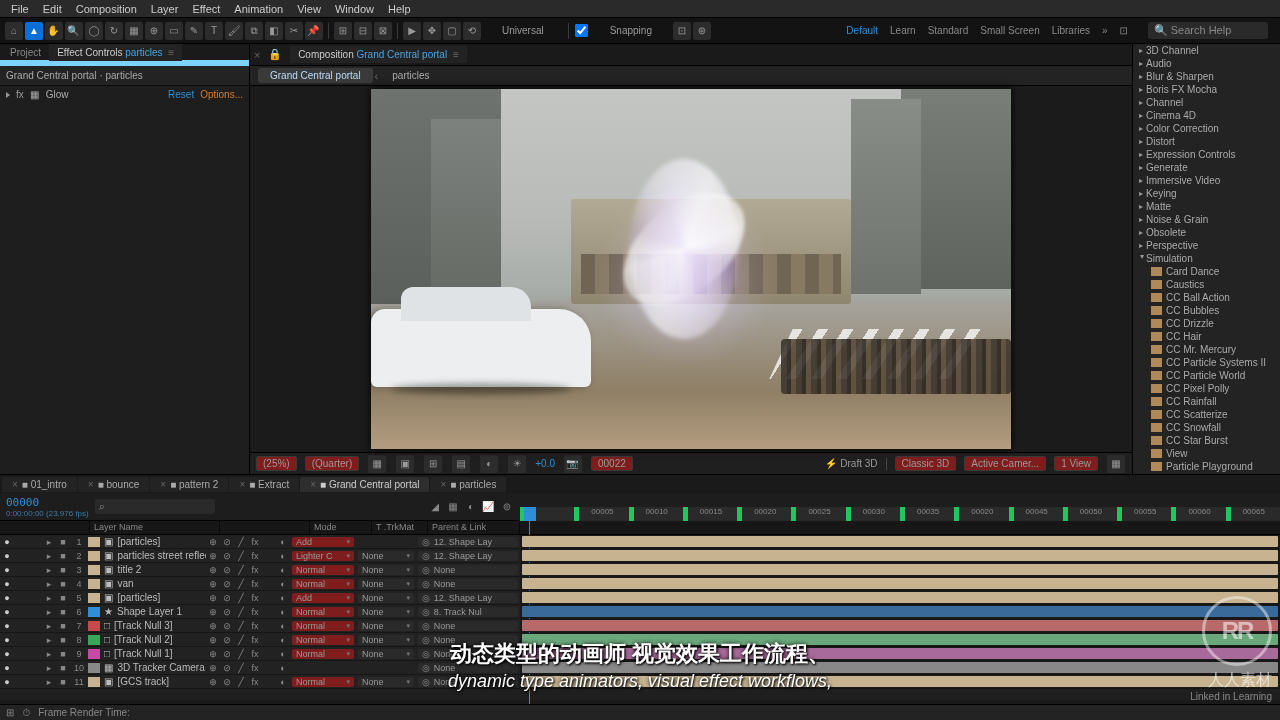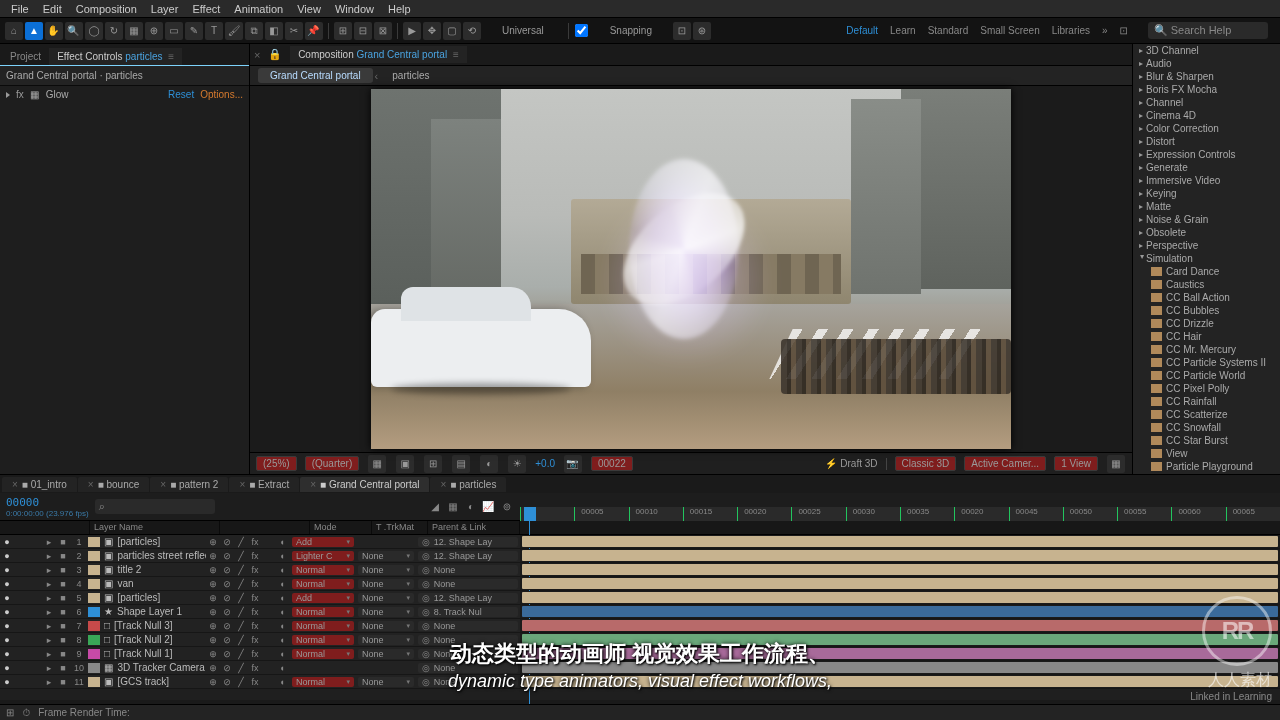--- a/index.html
+++ b/index.html
@@ -10,21 +10,21 @@
 .tool{width:18px;height:18px;margin:0 1px;background:#2c2c2c;border-radius:2px;display:flex;align-items:center;justify-content:center;font-size:10px;color:#999}
 .tool.active{background:#0b6fd6;color:#fff}
 .tool-sep{width:1px;height:16px;background:#3a3a3a;margin:0 4px}
 .tool-label{color:#999;font-size:10px;margin:0 20px}
 .workspace-tabs{margin-left:auto;display:flex;align-items:center;gap:12px;padding-right:8px}
 .workspace-tabs span{color:#888;font-size:10px;cursor:pointer}
 .workspace-tabs .active{color:#2e8fd6}
 .search-box{background:#2a2a2a;border-radius:3px;padding:2px 6px;width:120px;color:#888;margin-left:8px}
 .main{display:flex;height:430px}
 .left-panel{width:250px;background:#1e1e1e;border-right:1px solid #000}
-.panel-tabs{height:22px;background:#1a1a1a;display:flex;align-items:flex-end;padding:0 2px;border-bottom:1px solid #7dd3fc}
+.panel-tabs{height:22px;background:#1a1a1a;display:flex;align-items:flex-start;padding:0 2px;border-bottom:6px solid #7dd3fc}
 .ptab{padding:3px 8px;font-size:10px;color:#888;cursor:pointer}
 .ptab.active{background:#232323;color:#ccc}
 .ptab .blue{color:#4aa3e0}
 .panel-sub{padding:4px 6px;font-size:10px;color:#aaa;background:#232323;border-bottom:1px solid #0a0a0a}
 .panel-row{display:flex;align-items:center;padding:3px 6px;gap:6px;font-size:10px;color:#aaa}
 .panel-row .link{color:#2e8fd6}
 .panel-row .orange{color:#d67a2e}
 .triangle{width:0;height:0;border-left:4px solid #999;border-top:3px solid transparent;border-bottom:3px solid transparent;display:inline-block}
 .center-panel{flex:1;background:#1a1a1a;display:flex;flex-direction:column}
 .center-tabs{height:22px;display:flex;align-items:center;padding:0 4px;background:#1a1a1a;border-bottom:1px solid #000;gap:8px}
@@ -64,21 +64,21 @@
 .timeline-panel{height:226px;background:#1f1f1f;border-top:1px solid #000;display:flex;flex-direction:column}
 .tl-tabs{height:18px;display:flex;align-items:center;padding:0 2px;background:#1a1a1a;gap:1px}
 .tl-tab{padding:2px 10px;font-size:10px;background:#232323;color:#aaa;cursor:pointer;border-radius:2px 2px 0 0}
 .tl-tab.active{background:#2e2e2e;color:#ccc}
 .tl-header{height:28px;display:flex;background:#1d1d1d;border-bottom:1px solid #000}
 .tl-header-left{width:520px;display:flex;align-items:center;padding:2px 6px;gap:6px}
 .timecode{color:#2e8fd6;font-size:11px;font-family:monospace}
 .tl-search{background:#2a2a2a;border-radius:3px;padding:1px 4px;width:120px;color:#888}
 .tl-header-right{flex:1;position:relative;background:#1d1d1d}
 .ruler{position:absolute;left:0;right:0;top:14px;height:14px;background:#2a2a2a;display:flex}
-.ruler span{flex:1;border-left:1px solid #22c55e;font-size:8px;color:#888;padding-left:6px}
+.ruler span{flex:1;border-left:5px solid #22c55e;font-size:8px;color:#888;padding-left:12px}
 .playhead{position:absolute;left:4px;top:14px;width:12px;height:14px;background:#2e8fd6}
 .playhead:after{content:"";position:absolute;left:5px;top:14px;width:1px;height:300px;background:#2e8fd6}
 .tl-cols{height:14px;display:flex;background:#171717;font-size:9px;color:#888;border-bottom:1px solid #000}
 .tl-cols div{padding:1px 4px;border-right:1px solid #0a0a0a}
 .tl-body{flex:1;overflow:hidden}
 .layer-row{height:14px;display:flex;align-items:center;font-size:10px;color:#bbb;border-bottom:1px solid #161616}
 .layer-left{width:520px;display:flex;align-items:center;height:100%;background:#222}
 .lc{width:14px;text-align:center;color:#888;height:100%;display:flex;align-items:center;justify-content:center;font-size:9px}
 .lc.eye{color:#ccc}
 .lnum{width:18px;text-align:center;color:#888;font-size:9px}

